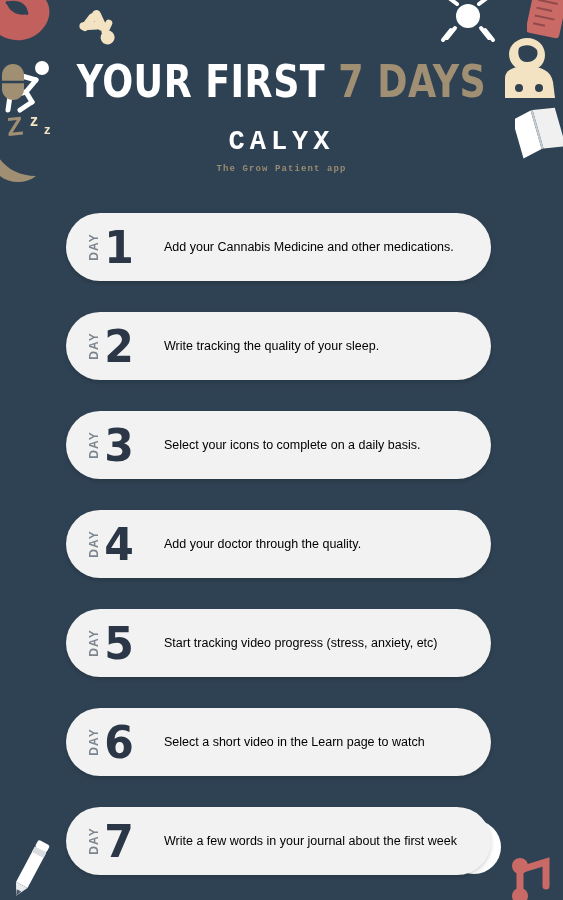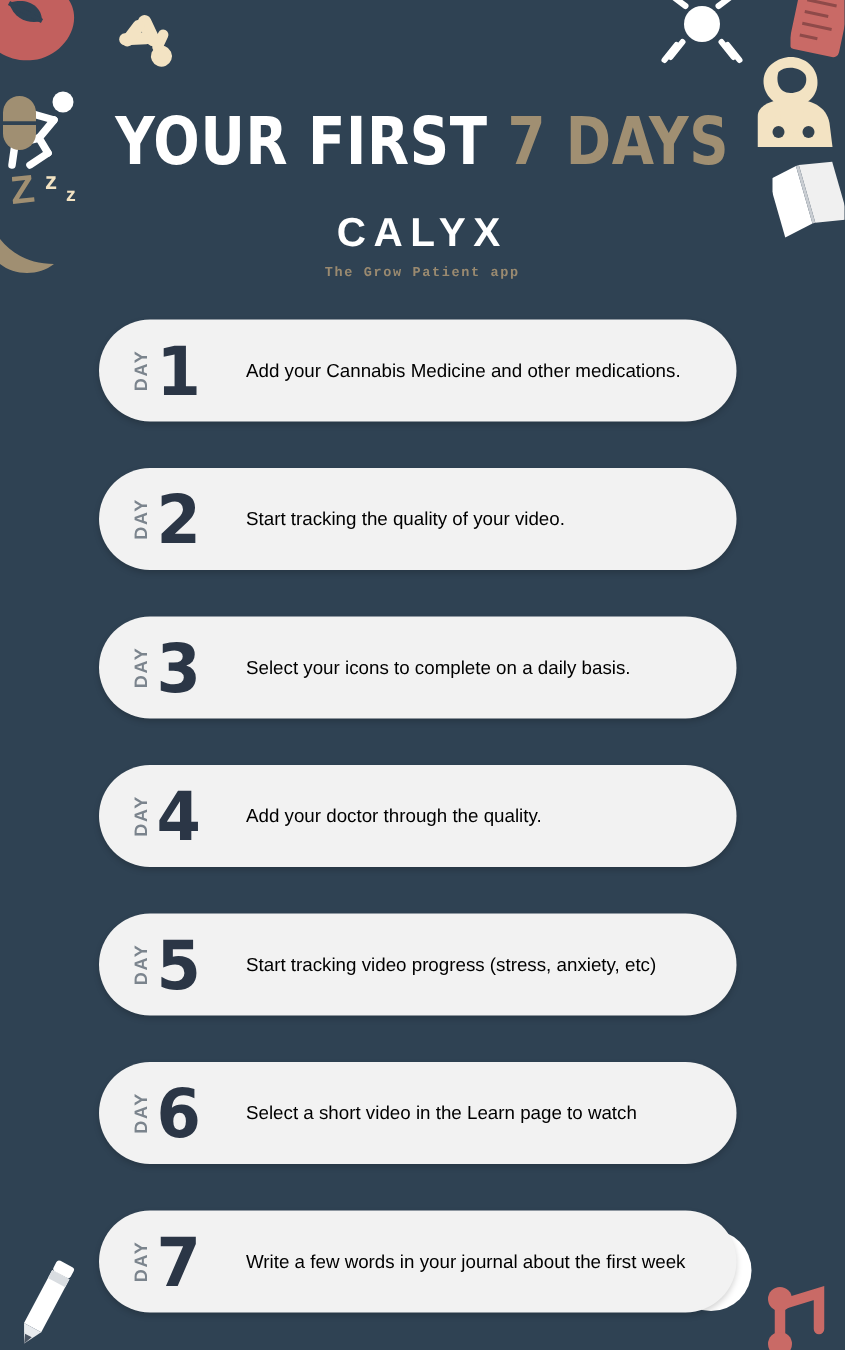--- a/index.html
+++ b/index.html
@@ -10,41 +10,42 @@
     overflow:hidden;
     position:relative;
   }
   #stage { position:relative; width:563px; height:900px; overflow:hidden; }
 
   
   .deco { position:absolute; pointer-events:none; }
   .deco svg { display:block; }
 
   
-  .header { position:absolute; top:0; left:0; width:563px; text-align:center;margin-top:13px; }
+  .header { position:absolute; top:0; left:0; width:563px; text-align:center; }
   .title {
     margin-top:60px;
     font-family:"Liberation Sans Narrow","DejaVu Sans Condensed","Liberation Sans", sans-serif;
     font-weight:bold;
     font-size:44px;
     letter-spacing:0.5px;
     line-height:1;
     transform:scaleX(0.92);
     white-space:nowrap;
   }
   .title .t-white { color:#ffffff; }
   .title .t-tan { color:#a08f72; }
 
   .brand {
     margin-top:25px;
     color:#ffffff;
     font-size:27px;
     font-weight:bold;
     letter-spacing:5px;
     line-height:1;
+    font-family:Liberation Mono, monospace;
   }
   .brand-sub {
     margin-top:9px;
     color:#9a8a70;
     font-size:9px;
     font-weight:bold;
     letter-spacing:1.1px;
     line-height:1;
     font-family:Liberation Mono, monospace;
   }
@@ -246,21 +247,21 @@
         <span class="day-num">1</span>
       </div>
       <div class="card-text">Add your Cannabis Medicine and other medications.</div>
     </div>
 
     <div class="card">
       <div class="badge">
         <span class="day-word">DAY</span>
         <span class="day-num">2</span>
       </div>
-      <div class="card-text">Start tracking the quality of your video.</div>
+      <div class="card-text">Write tracking the quality of your sleep.</div>
     </div>
 
     <div class="card">
       <div class="badge">
         <span class="day-word">DAY</span>
         <span class="day-num">3</span>
       </div>
       <div class="card-text">Select your icons to complete on a daily basis.</div>
     </div>
 

